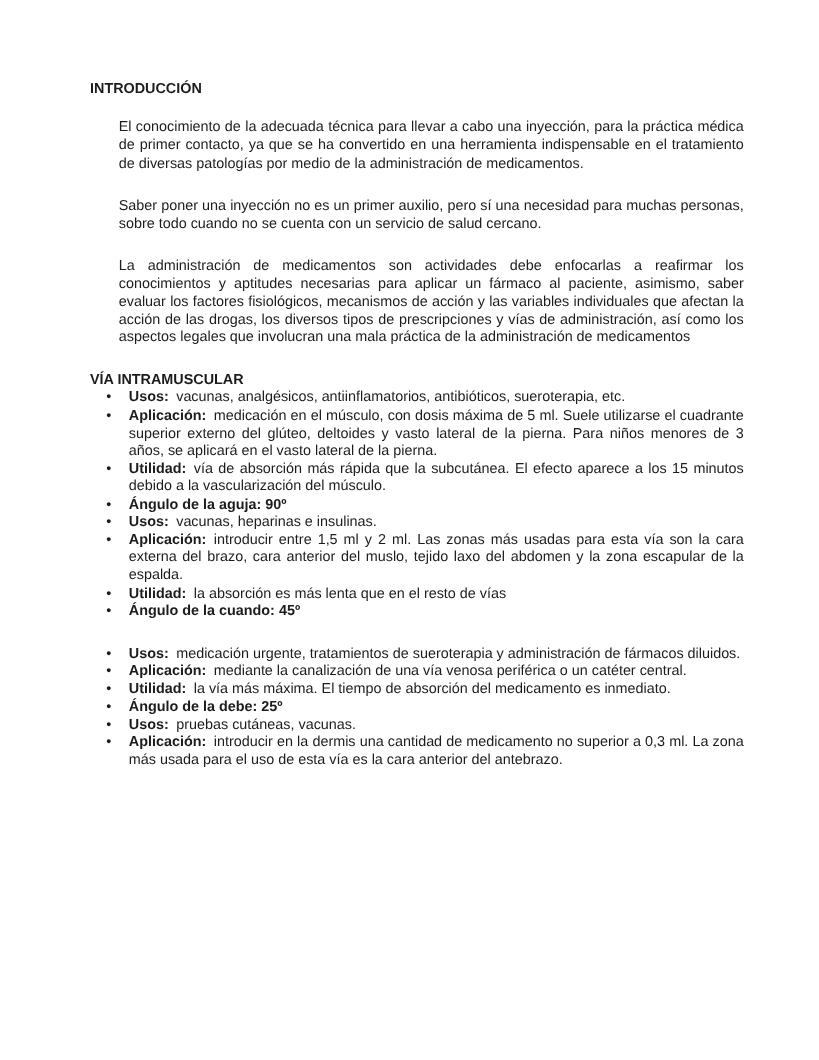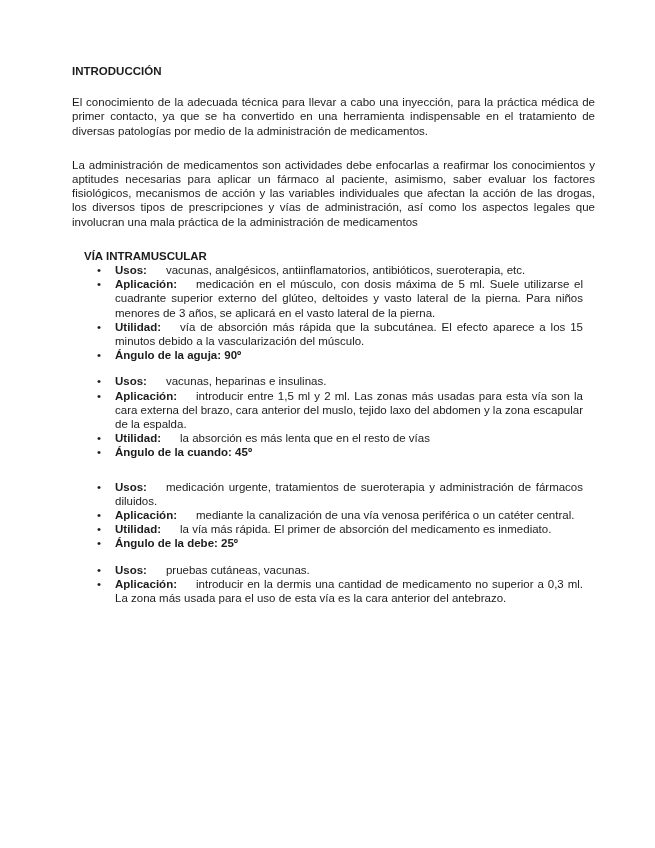--- a/index.html
+++ b/index.html
@@ -17,56 +17,58 @@
     line-height: 14.2px;
     padding: 64px 60px 40px 72px;
   }
   .doc-heading {
     font-weight: bold;
     margin-bottom: 17px;
   }
   .para {
     text-align: justify;
     margin-bottom: 20px;
+    margin-left: 23px;
   }
-  .section { margin: 12px; }
+  .section { margin: 0; }
   .section.section-spaced { margin-top: 20px; }
   .section-title {
     font-weight: bold;
   }
   ul.bullets {
     list-style: none;
   }
   ul.bullets li {
     position: relative;
     padding-left: 31px;
     text-align: justify;
   }
   ul.bullets li .bullet-marker {
     position: absolute;
     left: 13px;
     top: 0;
   }
   .bullet-label {
     font-weight: bold;
-    padding-right: 19px;
+    padding-right: 6px;
   }
   .bullet-label:empty { display: none; }
 </style>
 </head>
 <body>
 
 <div class="page">
 
   <div class="doc-heading">INTRODUCCIÓN</div>
 
   <div>
 
       <p class="para">El conocimiento de la adecuada técnica para llevar a cabo una inyección, para la práctica médica de primer contacto, ya que se ha convertido en una herramienta indispensable en el tratamiento de diversas patologías por medio de la administración de medicamentos.</p>
 
+      <p class="para">Saber poner una inyección no es un primer auxilio, pero sí una necesidad para muchas personas, sobre todo cuando no se cuenta con un servicio de salud cercano.</p>
 
       <p class="para">La administración de medicamentos son actividades debe enfocarlas a reafirmar los conocimientos y aptitudes necesarias para aplicar un fármaco al paciente, asimismo, saber evaluar los factores fisiológicos, mecanismos de acción y las variables individuales que afectan la acción de las drogas, los diversos tipos de prescripciones y vías de administración, así como los aspectos legales que involucran una mala práctica de la administración de medicamentos</p>
 
 
   </div>
 
   <div>
 
       <div class="section">
         <div class="section-title">VÍA INTRAMUSCULAR</div>
@@ -129,21 +131,21 @@
               <span class="bullet-label">Usos:</span><span>medicación urgente, tratamientos de sueroterapia y administración de fármacos diluidos.</span>
             </li>
 
             <li>
               <span class="bullet-marker">•</span>
               <span class="bullet-label">Aplicación:</span><span>mediante la canalización de una vía venosa periférica o un catéter central.</span>
             </li>
 
             <li>
               <span class="bullet-marker">•</span>
-              <span class="bullet-label">Utilidad:</span><span>la vía más rápida. El primer de absorción del medicamento es inmediato.</span>
+              <span class="bullet-label">Utilidad:</span><span>la vía más máxima. El tiempo de absorción del medicamento es inmediato.</span>
             </li>
 
             <li>
               <span class="bullet-marker">•</span>
               <span class="bullet-label">Ángulo de la debe: 25º</span><span></span>
             </li>
 
         </ul>
       </div>
 

